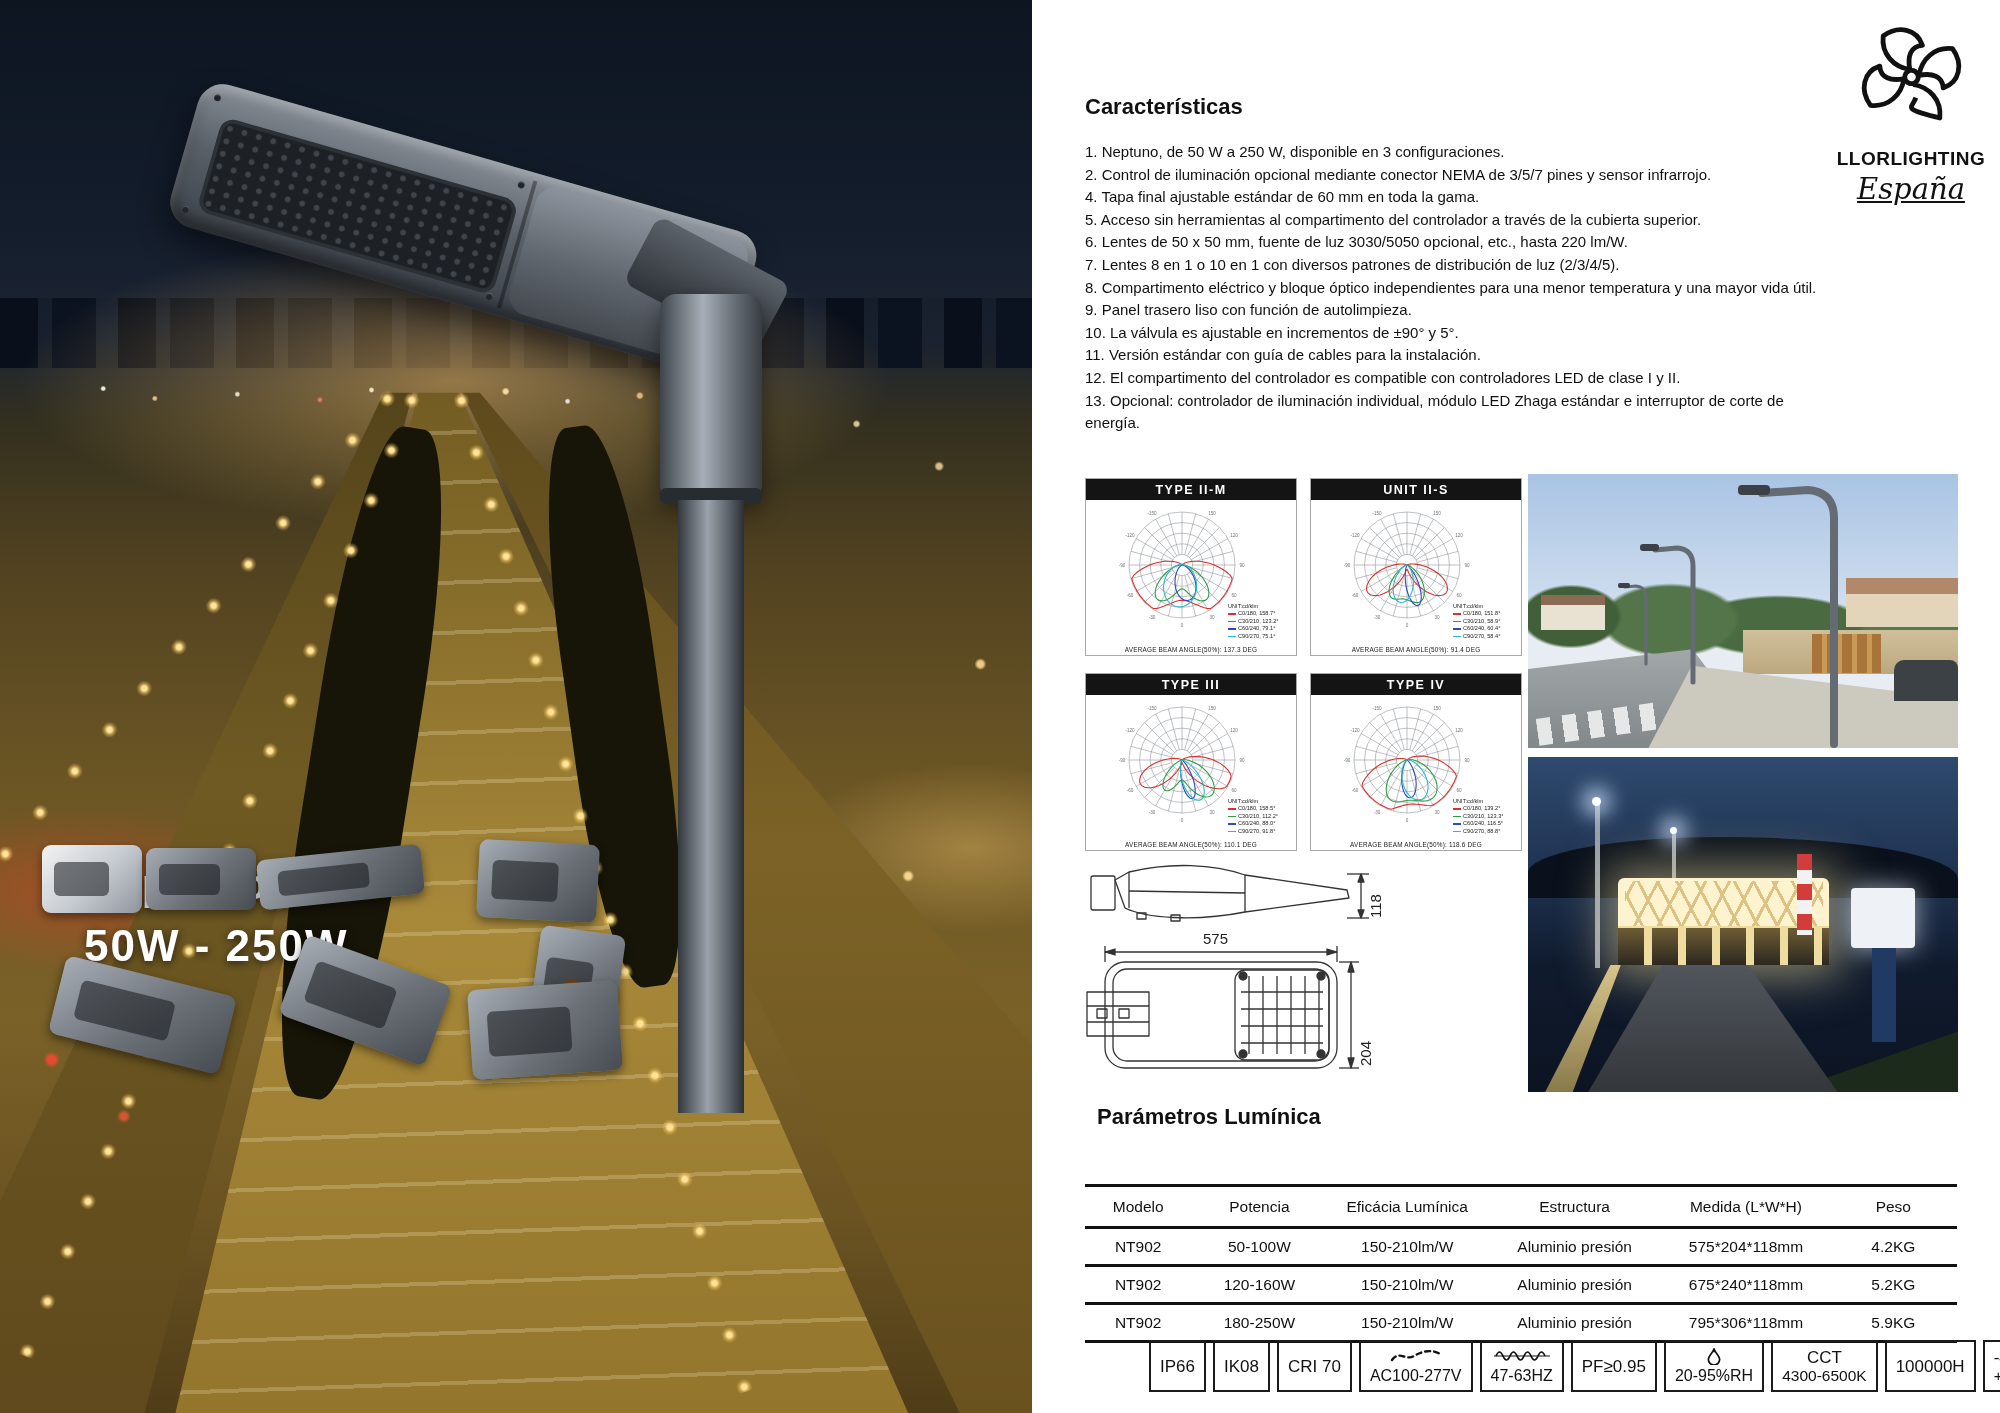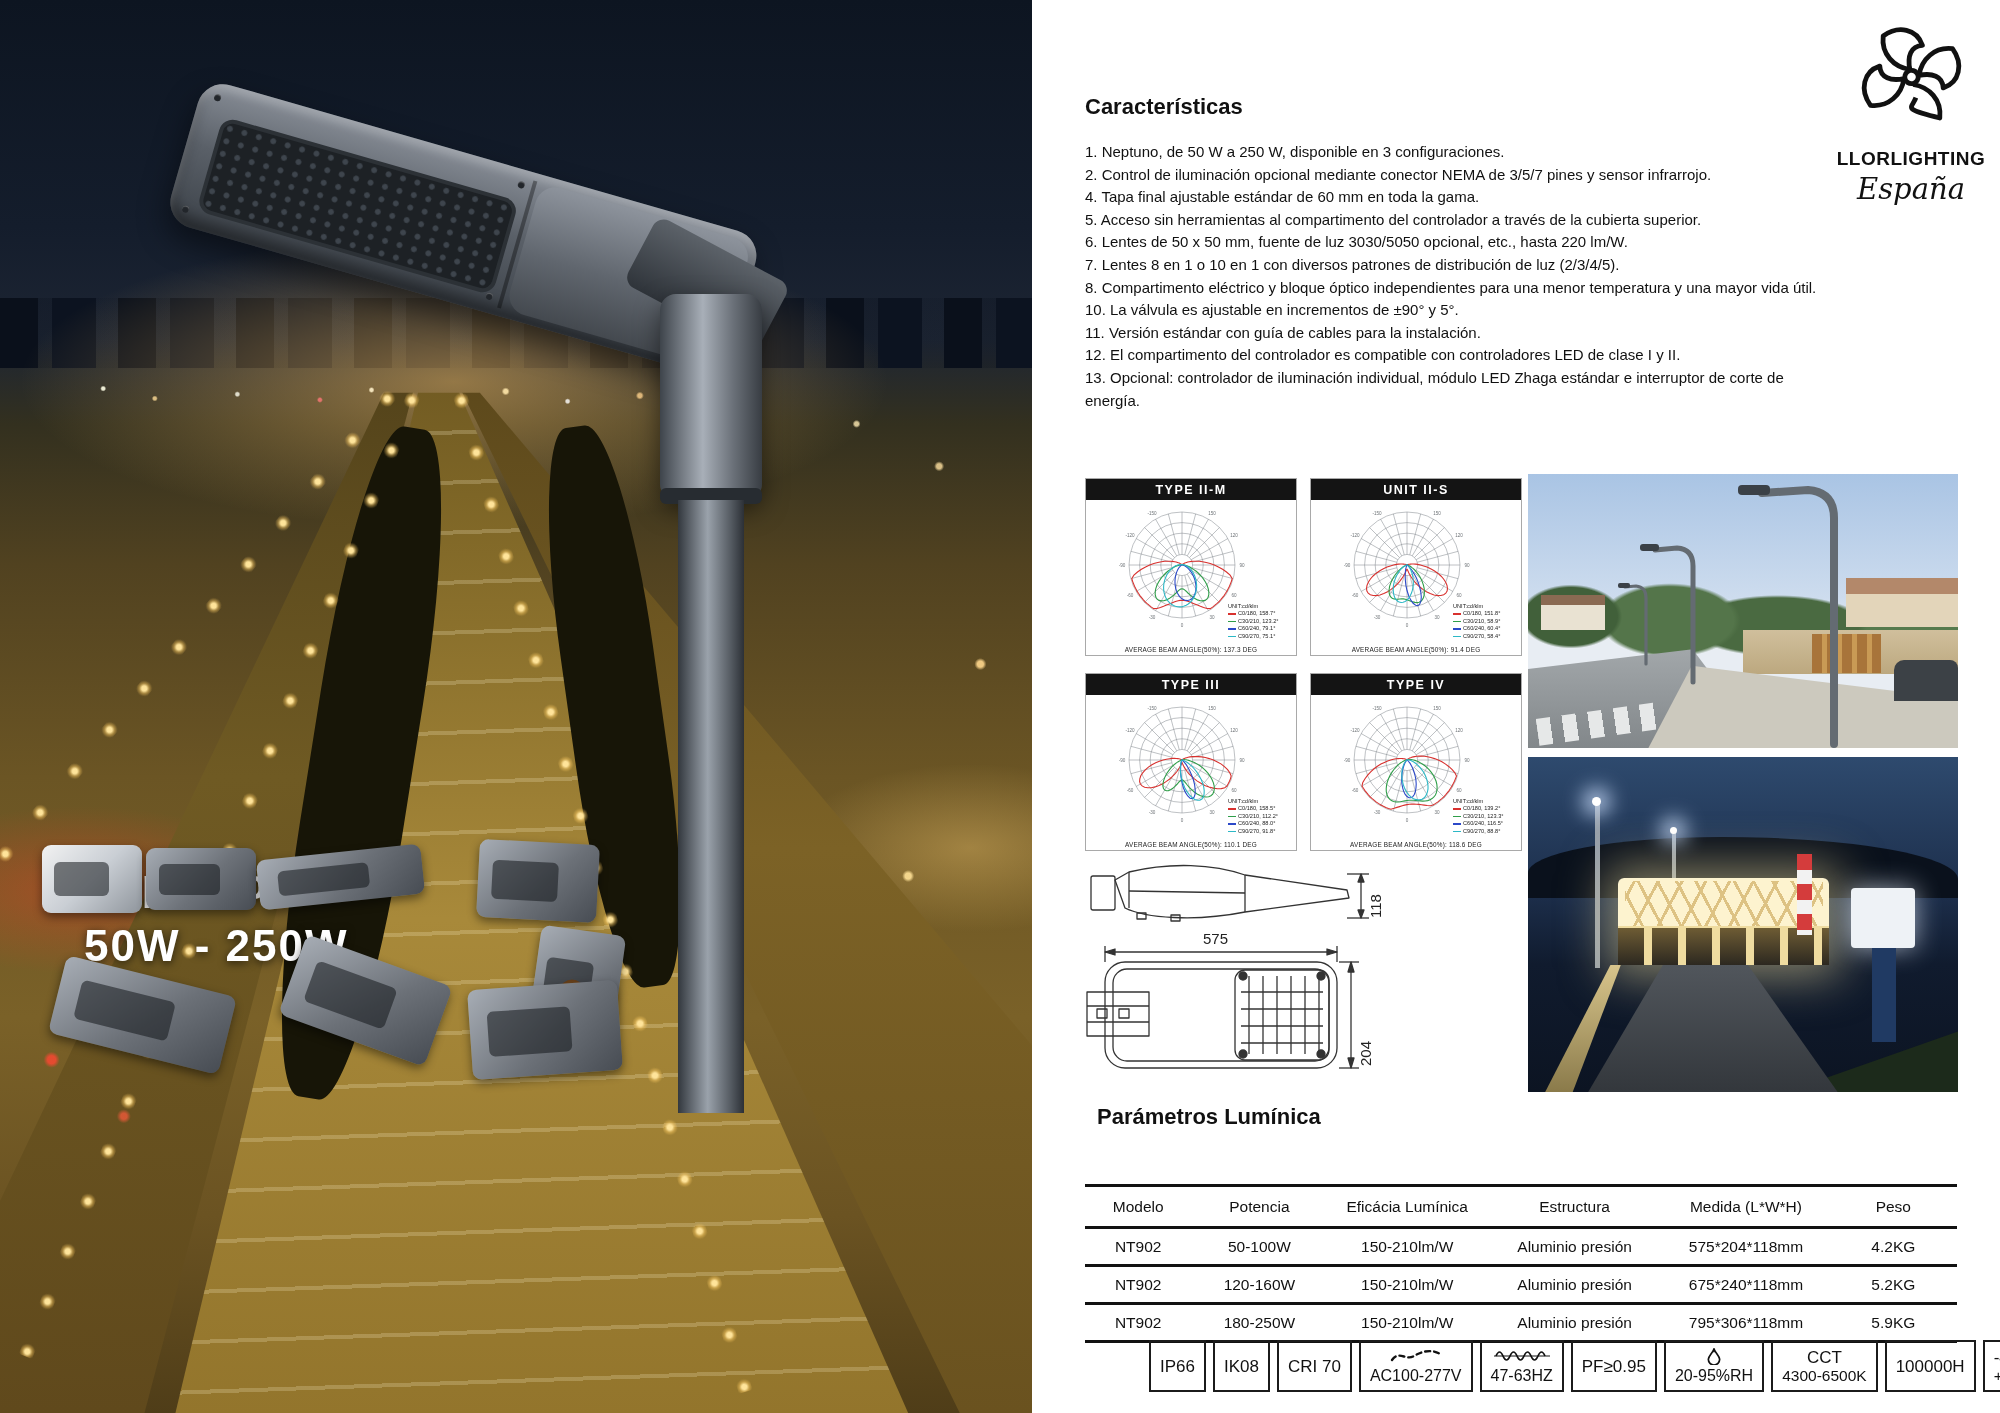--- a/index.html
+++ b/index.html
@@ -75,21 +75,21 @@
      border-radius:9px;box-shadow:0 4px 10px rgba(0,0,0,.45);}
   .thumb::after{content:"";position:absolute;left:12%;top:25%;width:55%;height:50%;
      border-radius:6px;background:rgba(20,24,28,.55);}
   .thumb-bright{background:linear-gradient(135deg,#f2f2f2 0%,#c9ced4 50%,#8f959c 100%);}
   .glow-dot{left:30%;top:40%;width:26px;height:26px;border-radius:50%;
      background:radial-gradient(circle,#ffb34d,#c76a12 70%,transparent 75%);}
 
   
   .brand{left:1833px;top:18px;width:156px;text-align:center;}
   .brand-name{font-size:19px;font-weight:bold;letter-spacing:.5px;margin-top:8px;}
-  .brand-region{font-family:"DejaVu Serif",serif;font-style:italic;font-size:29px;margin-top:2px;}
+  .brand-region{font-family:"DejaVu Serif",serif;font-style:italic;font-size:29px;margin-top:2px;text-decoration:underline;}
   .h-carac{left:1085px;top:94px;font-size:22px;font-weight:bold;}
   .features{left:1085px;top:141px;width:752px;}
   .features p{margin:0;font-size:15px;line-height:22.6px;}
 
   .polar-grid{left:1085px;top:478px;width:436px;display:grid;
      grid-template-columns:210px 210px;gap:17px 15px;}
   .polar-box{position:relative;width:210px;height:176px;background:#fff;border:1px solid #a9a9a9;}
   .polar-title{height:21px;background:#141414;color:#fff;font-size:12.5px;font-weight:bold;
      letter-spacing:1.5px;display:flex;align-items:center;justify-content:center;}
   .polar-svg{display:block;margin-top:2px;}
@@ -238,20 +238,21 @@
 
   <div class="abs h-carac">Características</div>
   <div class="abs features">
     <p>1. Neptuno, de 50 W a 250 W, disponible en 3 configuraciones.</p>
     <p>2. Control de iluminación opcional mediante conector NEMA de 3/5/7 pines y sensor infrarrojo.</p>
     <p>4. Tapa final ajustable estándar de 60 mm en toda la gama.</p>
     <p>5. Acceso sin herramientas al compartimento del controlador a través de la cubierta superior.</p>
     <p>6. Lentes de 50 x 50 mm, fuente de luz 3030/5050 opcional, etc., hasta 220 lm/W.</p>
     <p>7. Lentes 8 en 1 o 10 en 1 con diversos patrones de distribución de luz (2/3/4/5).</p>
     <p>8. Compartimento eléctrico y bloque óptico independientes para una menor temperatura y una mayor vida útil.</p>
+    <p>9. Panel trasero liso con función de autolimpieza.</p>
     <p>10. La válvula es ajustable en incrementos de ±90° y 5°.</p>
     <p>11. Versión estándar con guía de cables para la instalación.</p>
     <p>12. El compartimento del controlador es compatible con controladores LED de clase I y II.</p>
     <p>13. Opcional: controlador de iluminación individual, módulo LED Zhaga estándar e interruptor de corte de energía.</p>
   </div>
 
   <div class="abs polar-grid">
     <div class="polar-box">
       <div class="polar-title">TYPE II-M</div>
       <svg class="polar-svg" width="208" height="128" viewBox="0 0 208 128">

